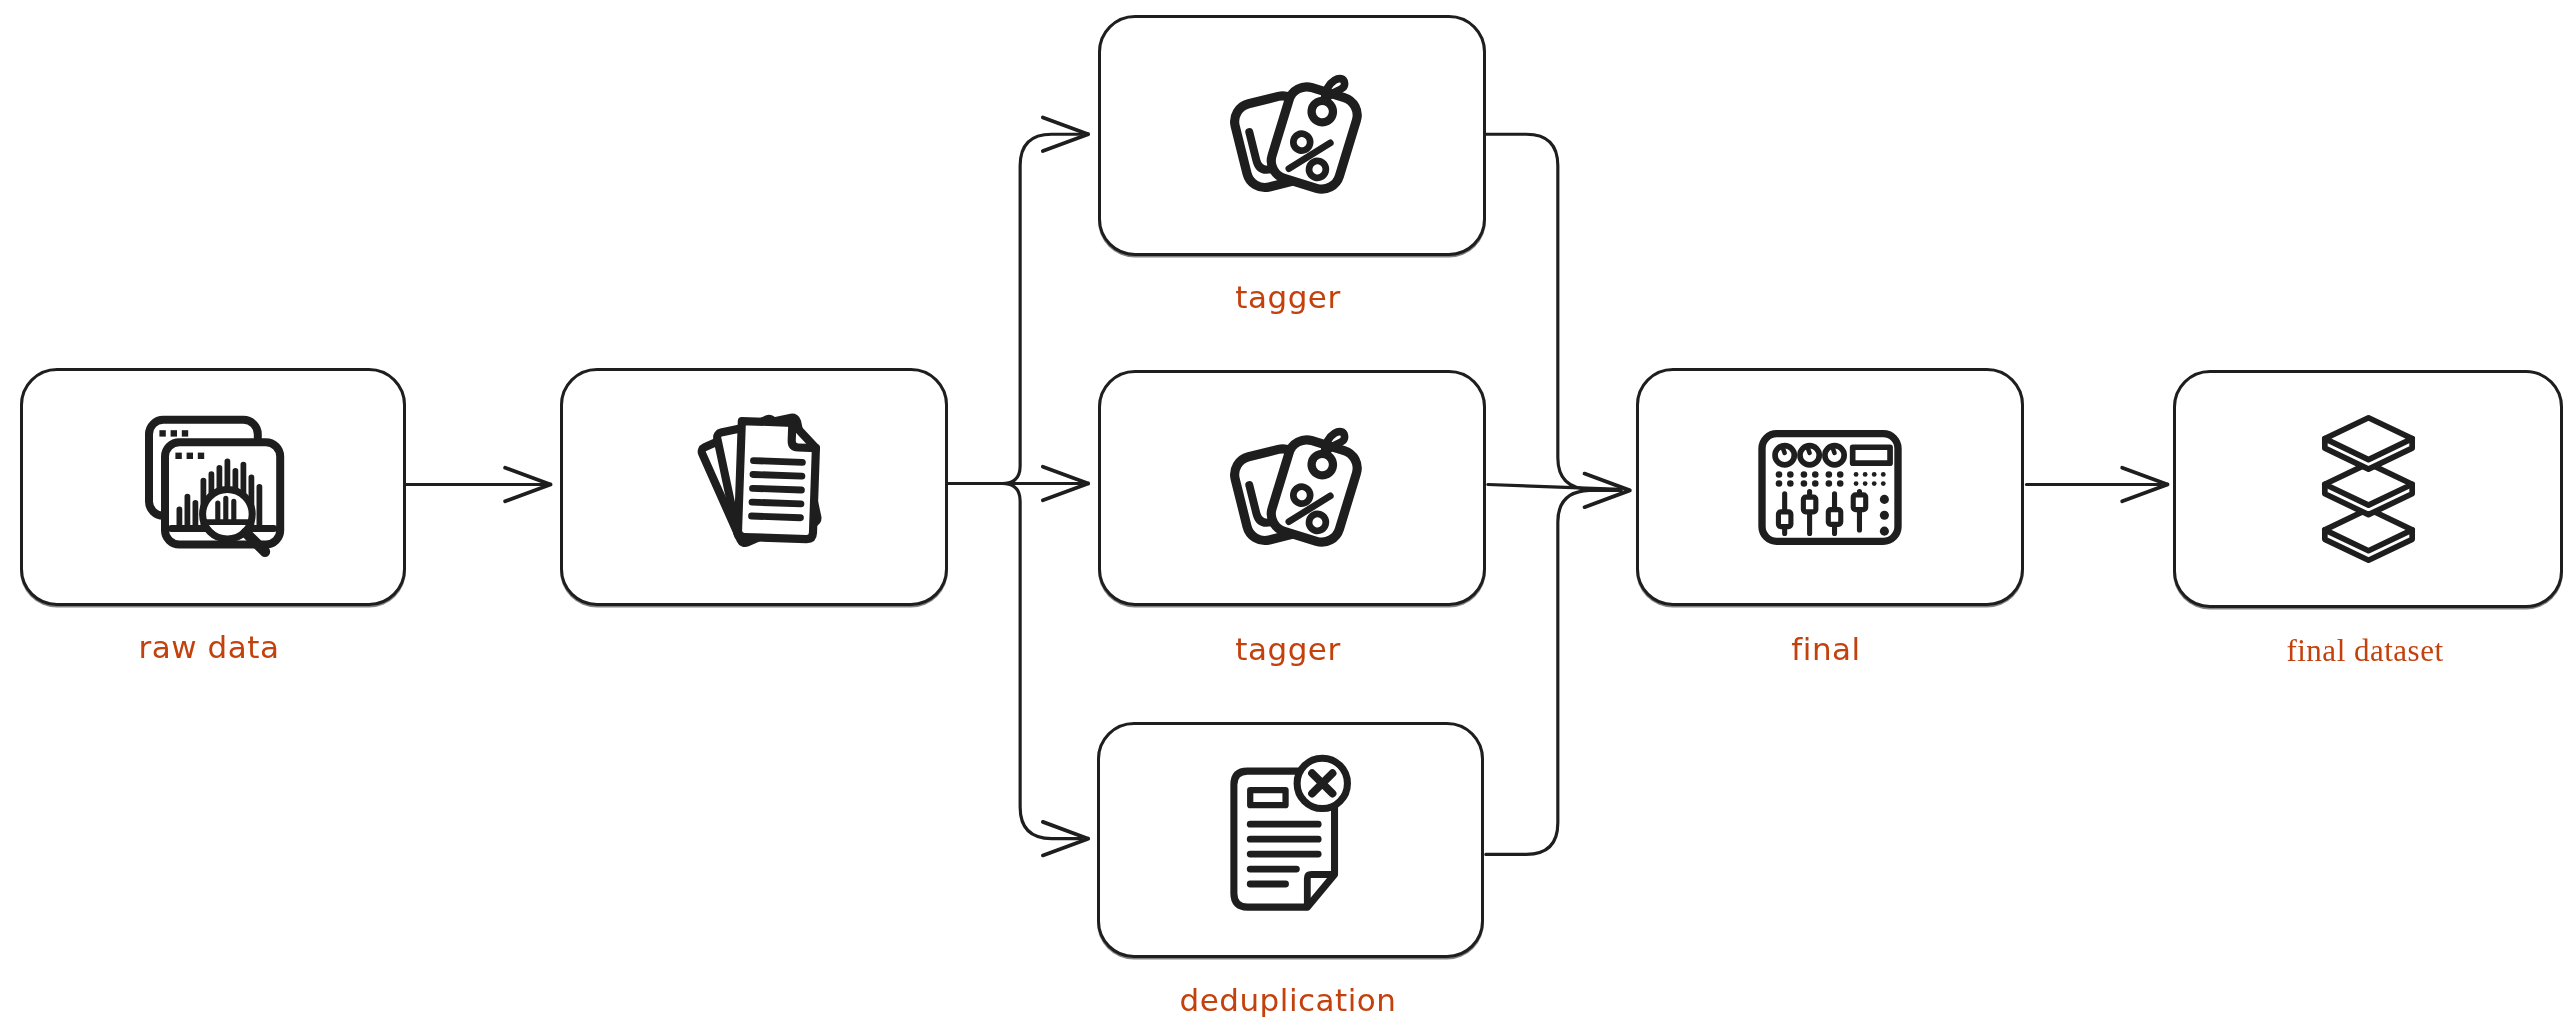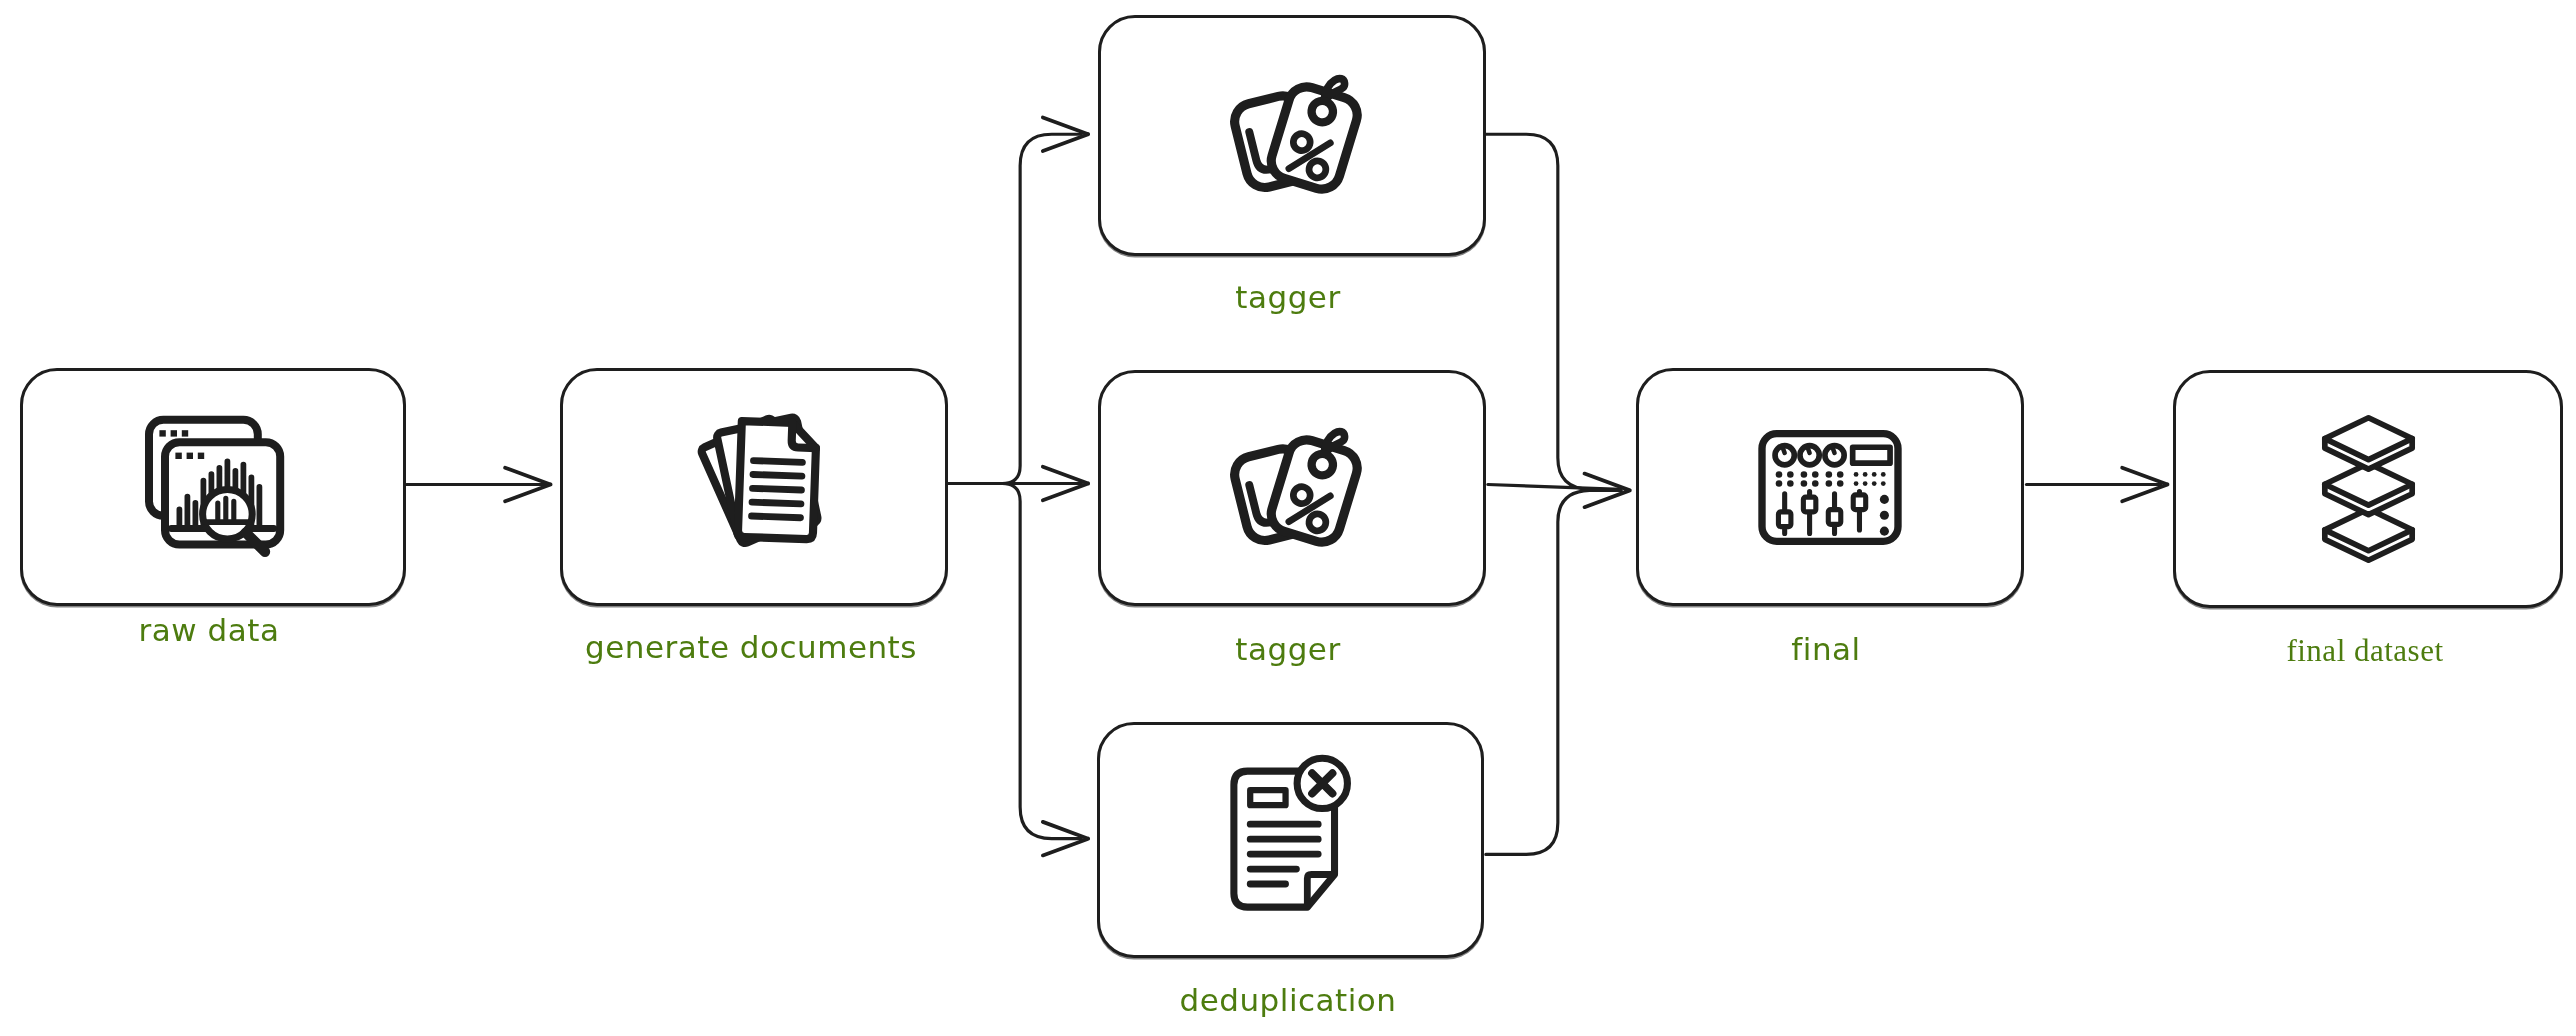--- a/index.html
+++ b/index.html
@@ -19,21 +19,21 @@
     border-radius:37px;
     display:flex;align-items:center;justify-content:center;
     box-shadow:0 1.5px 0 0 rgba(30,30,30,.55);
   }
   .node-label{
     position:absolute;
     transform:translateX(-50%);
     font-size:31px;
     letter-spacing:0.5px;
     white-space:nowrap;
-    color:#4d7c0f;
+    color:#c2410c;
   }
   .icon svg{display:block;}
 </style>
 </head>
 <body>
 
 <div class="canvas">
 
   <svg class="edges" width="2576" height="1037" viewBox="0 0 2611 1051" fill="none" stroke="#1e1e1e" stroke-width="3.2" stroke-linecap="round" stroke-linejoin="round">
 
@@ -73,40 +73,39 @@
         <rect x="40.5" y="28.5" width="4" height="4" fill="#1e1e1e" stroke="none"></rect>
         <path stroke-width="3.6" d="M29 74 V64 M34 74 V56 M39 74 V60 M44 74 V46 M49 74 V42 M54 74 V38 M59 74 V34 M64 74 V40 M69 74 V36 M74 74 V44 M79 74 V50"></path>
         <path stroke-width="4.4" d="M24 76 H88"></path>
         <circle cx="59" cy="67" r="15.5" fill="#fff" stroke-width="4.4"></circle>
         <path stroke-width="3.2" d="M53 71 V60 M58 71 V57 M63 71 V59"></path>
         <path stroke-width="3.6" d="M45.5 72 H72.5"></path>
         <path stroke-width="6.5" d="M70.5 78.5 L82.5 90.5"></path>
       </svg>
     </span>
   </div>
-  <div class="node-label" style="left:209px;top:612px;">raw data</div>
+  <div class="node-label" style="left:209px;top:629px;">raw data</div>
 
   <div class="node-box" style="left:560px;top:368px;width:382px;height:232px;">
     <span class="icon">
       <svg width="163" height="163" viewBox="0 0 100 100" fill="none" stroke="#1e1e1e" stroke-linecap="round" stroke-linejoin="round">
         <g transform="rotate(-24 50 62)">
           <rect x="34" y="16" width="48" height="64" rx="3" fill="#fff" stroke-width="5"></rect>
         </g>
         <g transform="rotate(-12 50 60)">
           <rect x="36" y="13" width="50" height="66" rx="3" fill="#fff" stroke-width="5"></rect>
         </g>
         <g transform="rotate(2 63 45)">
           <path d="M41 10 H72 L87 25 V77 Q87 81 83 81 H45 Q41 81 41 77 Z" fill="#fff" stroke-width="5"></path>
           <path d="M72 10 V21 Q72 25 76 25 H87" stroke-width="5"></path>
           <path stroke-width="4.2" d="M49 34 H79 M49 42.5 H79 M49 51 H79 M49 59.5 H79 M49 68 H79"></path>
         </g>
       </svg>
     </span>
   </div>
-  <div class="node-label" style="left:751px;top:629px;">generate documents</div>
 
   <div class="node-box" style="left:1098px;top:15px;width:382px;height:235px;">
     <span class="icon">
       <svg width="153" height="153" viewBox="0 0 100 100" fill="none" stroke="#1e1e1e" stroke-linecap="round" stroke-linejoin="round">
         <g transform="rotate(-14 38 55)">
           <rect x="16" y="26" width="44" height="56" rx="12" fill="#fff" stroke-width="6"></rect>
           <path d="M24 44 V63 Q24 71 32 71 H46" stroke-width="5.2"></path>
         </g>
         <g transform="rotate(17 62 52)">
           <rect x="41" y="20" width="46" height="62" rx="12" fill="#fff" stroke-width="6"></rect>

